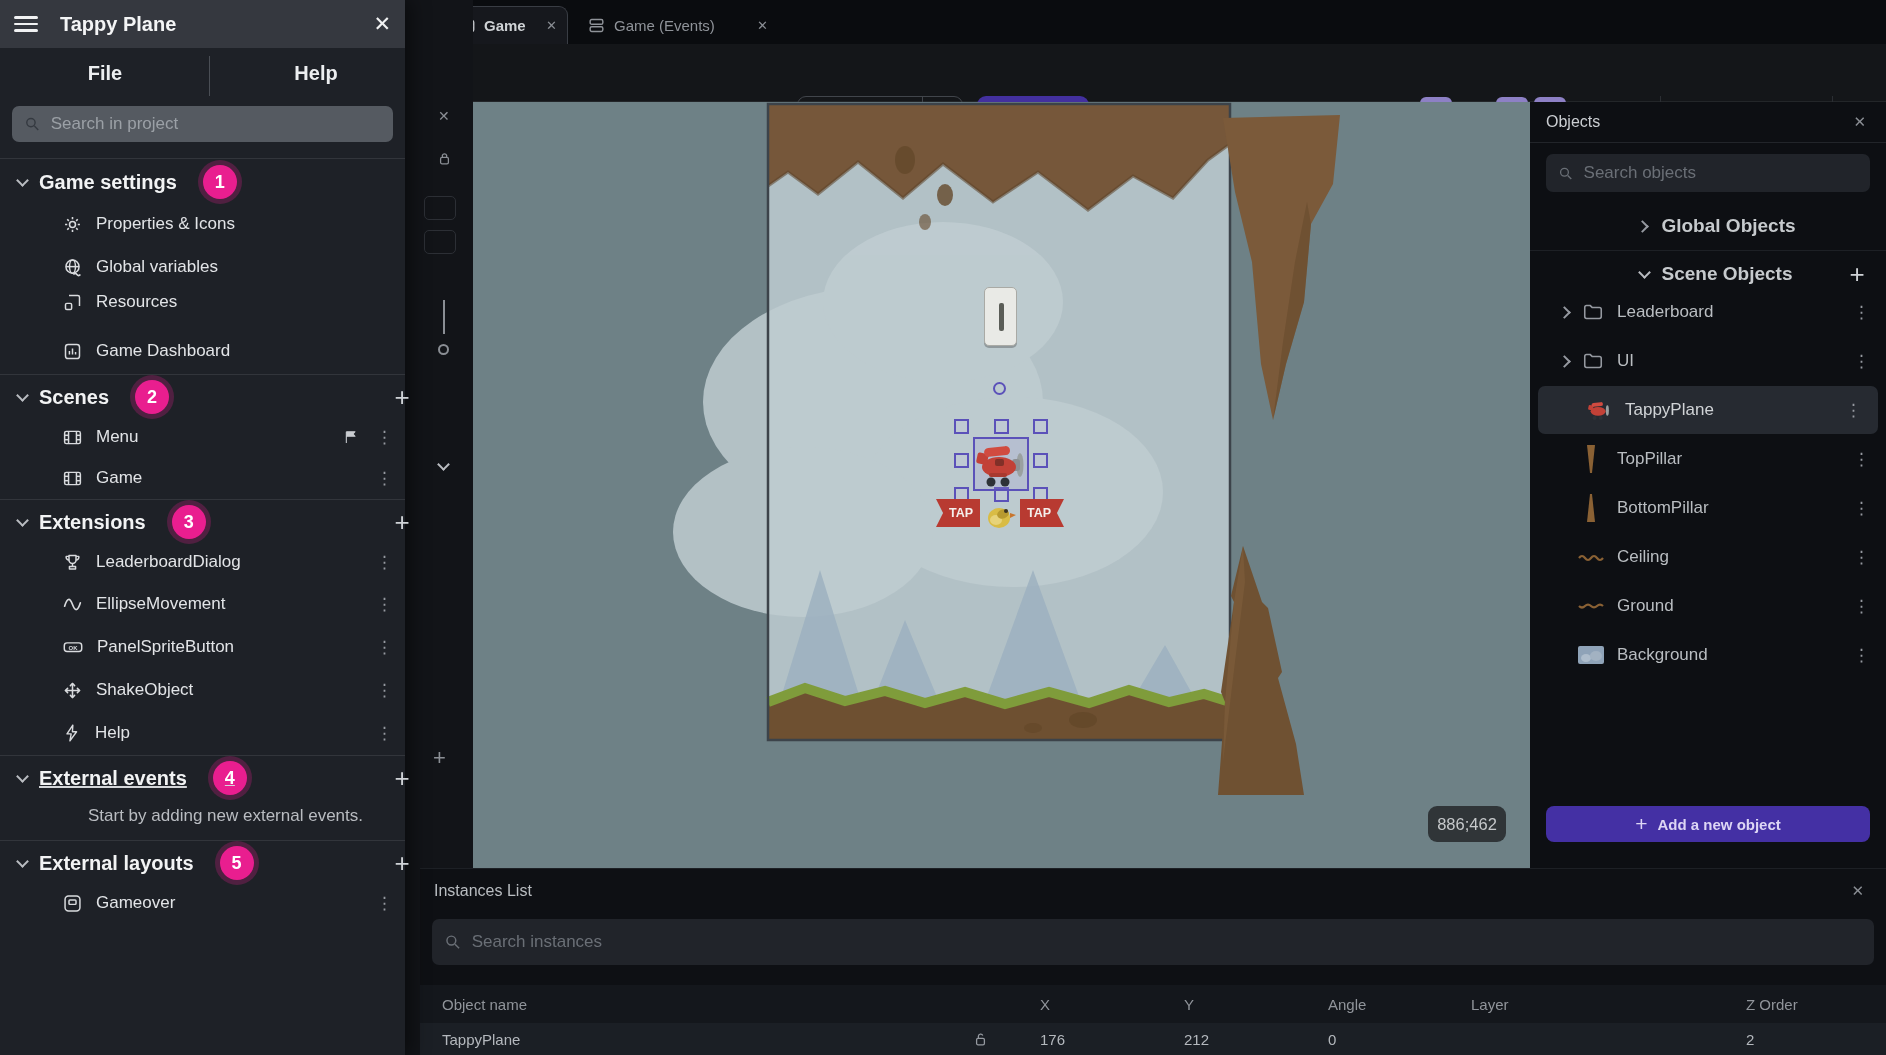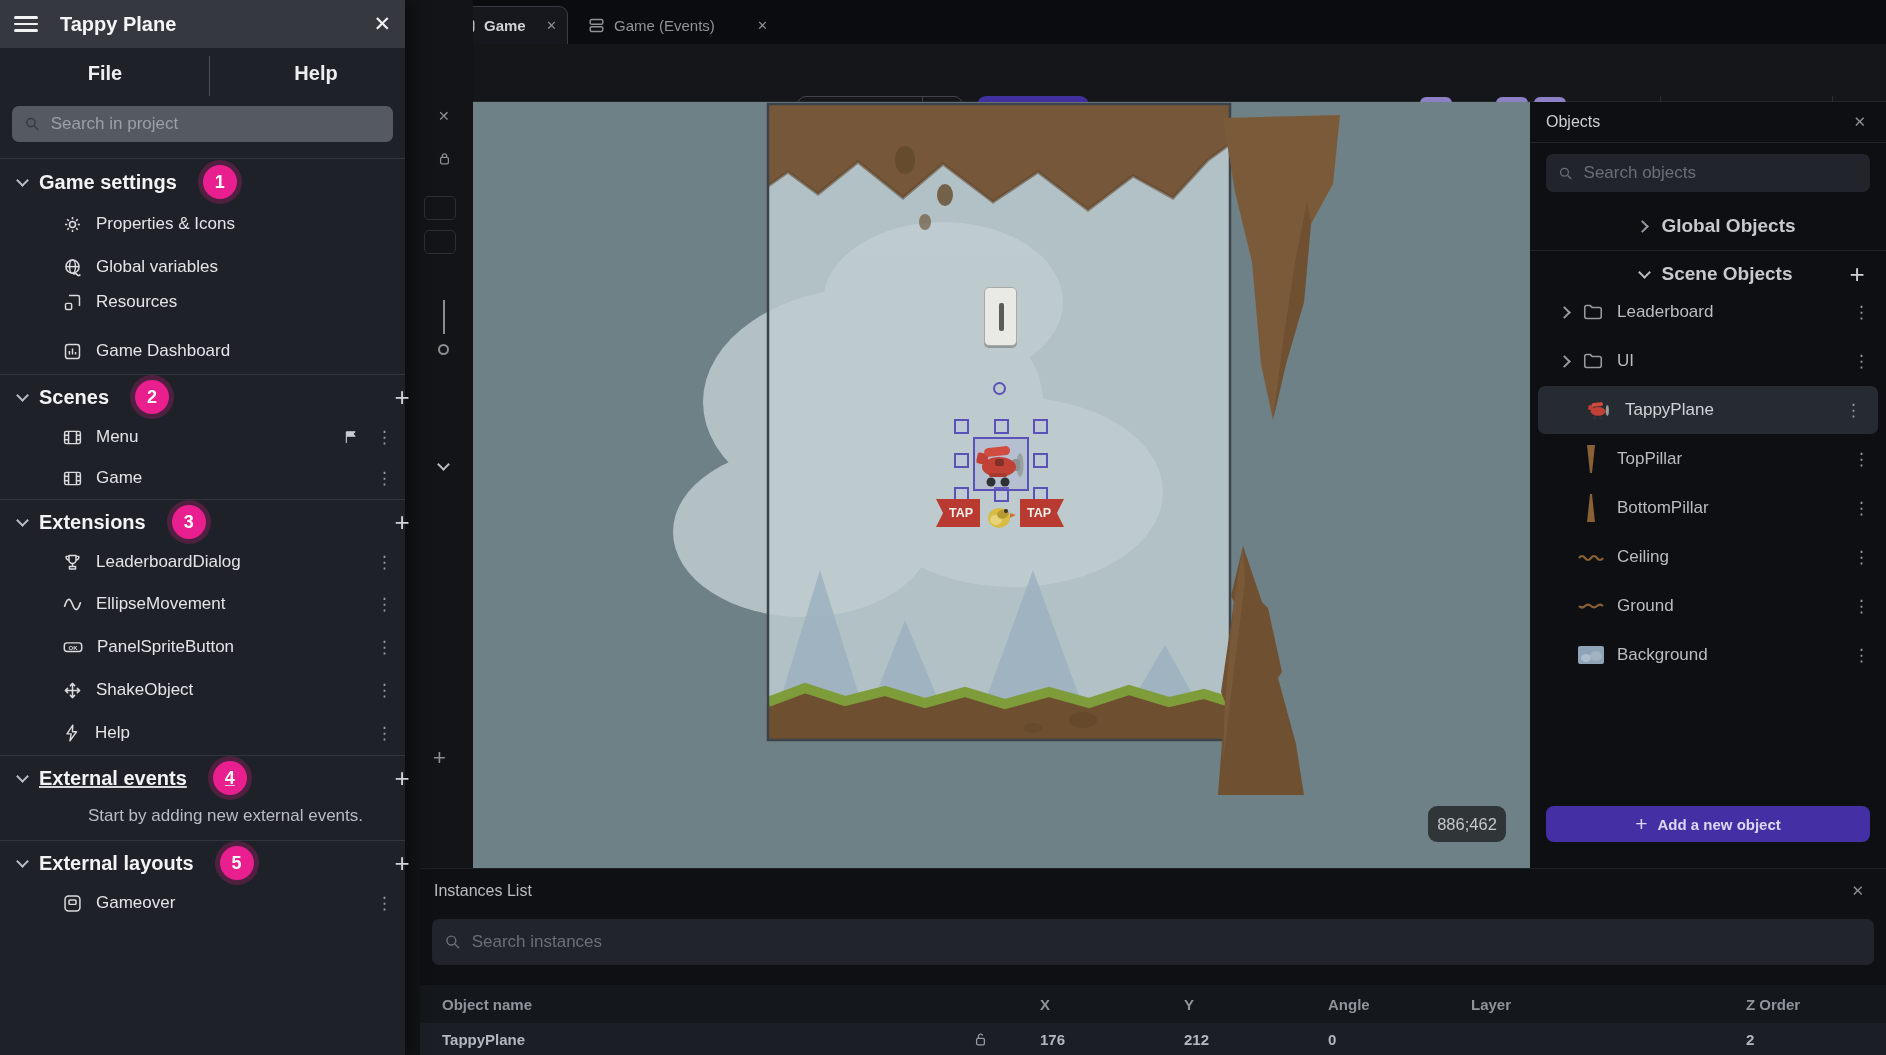--- a/index.html
+++ b/index.html
@@ -74,21 +74,21 @@
   .op-row .lbl { font-size:17px; color:#b9bdc1; }
   .op-sel { left:8px !important; width:340px !important; background:#262a31; border-radius:7px; }
   .op-head { font-size:19px; font-weight:bold; color:#c6cacd; }
   .thumb { width:26px; display:flex; justify-content:center; }
   .add-btn { position:absolute; left:16px; top:704px; width:324px; height:36px; background:#4430a4; border-radius:8px; display:flex; align-items:center; justify-content:center; gap:10px; color:#ddd6f5; font-size:15px; font-weight:bold; cursor:pointer; }
   .xclose { color:#8a8e94; font-size:15px; cursor:pointer; }
 
   
   .instpanel { left:420px; top:868px; width:1466px; height:187px; background:#0e1014; border-top:1px solid #1d2025; z-index:6; }
   .instpanel .title { font-size:16px; color:#b9bdc1; }
-  .igrid { display:grid; grid-template-columns:530px 68px 144px 144px 143px 275px 1fr; align-items:center; padding-left:22px;font-weight:bold; }
+  .igrid { display:grid; grid-template-columns:530px 68px 144px 144px 143px 275px 1fr; align-items:center; padding-left:22px; }
   .ihead { position:absolute; left:0; top:116px; width:1466px; height:38px; background:#14171c; color:#90949a; font-size:15px; }
   .irow { position:absolute; left:0; top:154px; width:1466px; height:33px; background:#1b1f25; color:#b4b8bd; font-size:15px; }
 </style>
 </head>
 <body>
 
 <div class="app">
 
   <div class="abs tabbar">
     <span class="abs" style="left:415px;top:15px;color:#7a7e84;font-size:13px;">✕</span>

